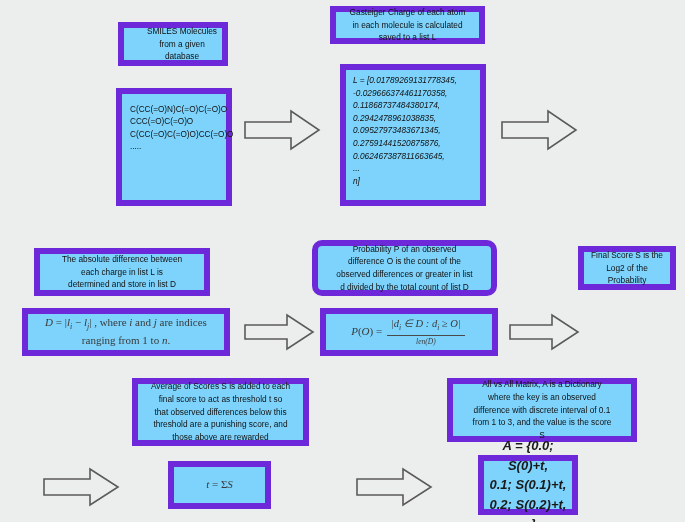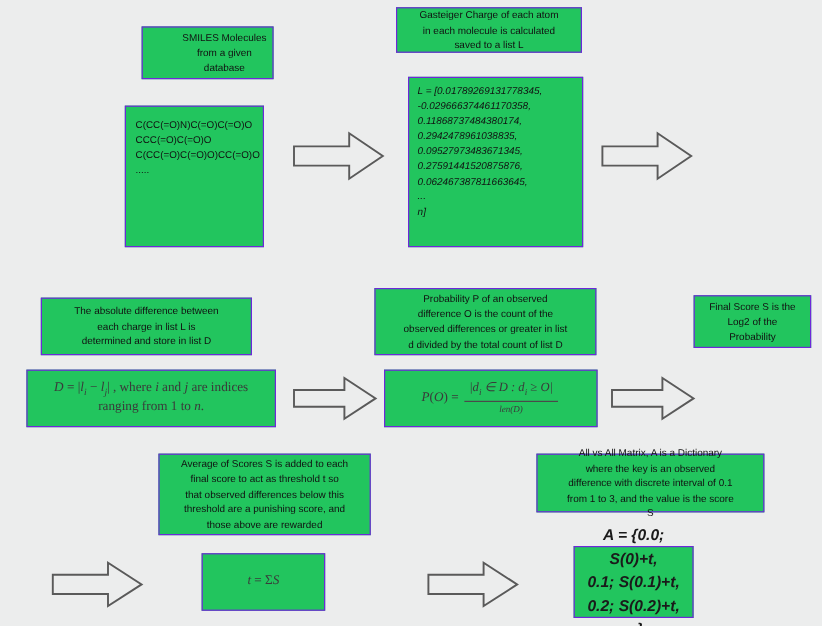--- a/index.html
+++ b/index.html
@@ -11,22 +11,22 @@
     position: relative;
     width: 685px;
     height: 522px;
     background: #eceded;
     font-family: "Liberation Sans", sans-serif;
     overflow: hidden;
   }
   .box {
     position: absolute;
     box-sizing: border-box;
-    border: 1px solid #6d28d9;
-    background: #22c55e;
+    border: 6px solid #6d28d9;
+    background: #7dd3fc;
     display: flex;
     align-items: center;
     justify-content: center;
     text-align: center;
     color: #111;
     font-size: 8.4px;
     line-height: 1.42;
     padding: 4px 5px;
   }
   .box.left-align {
@@ -99,21 +99,21 @@
 <body>
 
 <div id="canvas">
 
   <div class="box" style="left:118px; top:22px; width:110px; height:44px;justify-content:flex-end;">
     <span class="mono-list">SMILES Molecules
 from a given
 database</span>
   </div>
 
-  <div class="box left-align" style="left:104px; top:88px; width:116px; height:118px; padding:10px 8px;">
+  <div class="box left-align" style="left:116px; top:88px; width:116px; height:118px; padding:10px 8px;">
     <span class="smiles">C(CC(=O)N)C(=O)C(=O)O
 CCC(=O)C(=O)O
 C(CC(=O)C(=O)O)CC(=O)O
 .....</span>
   </div>
 
   <div class="arrow" style="left:243px; top:108px; width:78px; height:44px;">
     <svg viewBox="0 0 78 44" preserveAspectRatio="none">
       <polygon points="2,14 48,14 48,3 76,22 48,41 48,30 2,30"></polygon>
     </svg>
@@ -155,21 +155,21 @@
       = |<i>l</i><sub><i>i</i></sub> − <i>l</i><sub><i>j</i></sub>| , where <i>i</i> and <i>j</i> are indices ranging from 1 to <i>n</i>.
     </span>
   </div>
 
   <div class="arrow" style="left:243px; top:312px; width:72px; height:40px;">
     <svg viewBox="0 0 72 40" preserveAspectRatio="none">
       <polygon points="2,13 44,13 44,3 70,20 44,37 44,27 2,27"></polygon>
     </svg>
   </div>
 
-  <div class="box" style="left:312px; top:240px; width:185px; height:56px;">
+  <div class="box" style="left:312px; top:240px; width:185px; height:56px;border-radius:10px;">
     <span class="mono-list">Probability P of an observed
 difference O is the count of the
 observed differences or greater in list
 d divided by the total count of list D</span>
   </div>
 
   <div class="box" style="left:320px; top:308px; width:178px; height:48px;">
     <span class="formula">
       <span><i>P</i>(<i>O</i>) =</span>
       <span class="frac">
@@ -205,21 +205,21 @@
       <polygon points="2,13 48,13 48,3 76,21 48,39 48,29 2,29"></polygon>
     </svg>
   </div>
 
   <div class="box" style="left:168px; top:461px; width:103px; height:48px;">
     <span class="formula">
       <i>t</i> = Σ<i>S</i>
     </span>
   </div>
 
-  <div class="box" style="left:447px; top:378px; width:190px; height:49px;">
+  <div class="box" style="left:447px; top:378px; width:190px; height:64px;">
     <span class="mono-list">All vs All Matrix, A is a Dictionary
 where the key is an observed
 difference with discrete interval of 0.1
 from 1 to 3, and the value is the score
 S</span>
   </div>
 
   <div class="arrow" style="left:355px; top:466px; width:78px; height:42px;">
     <svg viewBox="0 0 78 42" preserveAspectRatio="none">
       <polygon points="2,13 48,13 48,3 76,21 48,39 48,29 2,29"></polygon>

